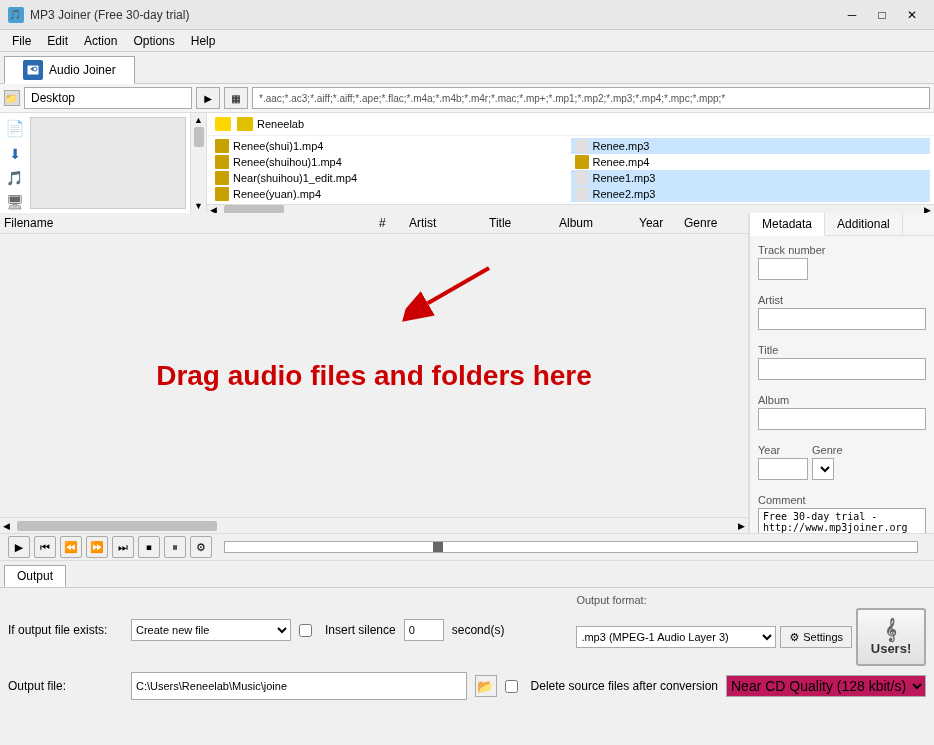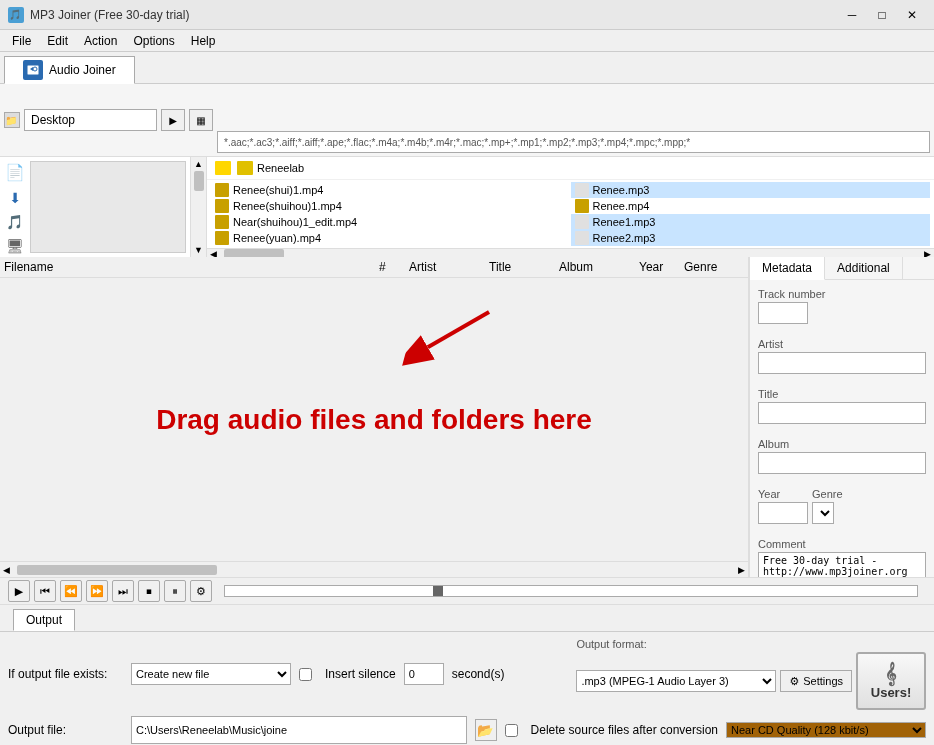--- a/index.html
+++ b/index.html
@@ -81,21 +81,20 @@
       justify-content: center;
     }
     .filter-input {
       flex: 2;
       height: 22px;
       border: 1px solid #aaa;
       padding: 2px 6px;
       font-size: 10px;
       background: white;
       color: #555;
-      margin-top: 44px;
     }
     
     .file-item {
       display: flex;
       align-items: center;
       gap: 4px;
       padding: 1px 4px;
       cursor: pointer;
       font-size: 11px;
       white-space: nowrap;
@@ -241,21 +240,21 @@
       background: #666;
       position: absolute;
       left: 30%;
       top: 0;
     }
     
     
     .output-tabs {
       background: #f0f0f0;
       border-bottom: 1px solid #ccc;
-      padding: 4px 13px 0;
+      padding: 4px 4px 0;
     }
     .output-tab {
       display: inline-block;
       padding: 3px 12px;
       border: 1px solid #aaa;
       border-bottom: 1px solid white;
       background: white;
       font-size: 12px;
       cursor: pointer;
     }
@@ -273,21 +272,21 @@
       width: 160px;
       height: 22px;
       border: 1px solid #aaa;
       font-size: 11px;
       background: white;
     }
     
     .checkbox-label { display: flex; align-items: center; gap: 13px; font-size: 12px; }
     .number-input { width: 40px; height: 22px; border: 1px solid #aaa; padding: 2px 4px; font-size: 11px; }
     .format-select { width: 200px; height: 22px; border: 1px solid #aaa; font-size: 11px; background: white; }
-    .quality-select { width: 200px; height: 16px; border: 1px solid #aaa; font-size: 11px; background: #a16207; }
+    .quality-select { width: 200px; height: 22px; border: 1px solid #aaa; font-size: 14px; background: #be185d; }
     
     .path-input { flex: 1; height: 28px; border: 1px solid #aaa; padding: 2px 4px; font-size: 11px; background: white; }
     .browse-btn { width: 22px; height: 22px; border: 1px solid #aaa; background: #f0f0f0; cursor: pointer; display: flex; align-items: center; justify-content: center; }
     
     .settings-btn {
       height: 22px;
       border: 1px solid #aaa;
       background: #f0f0f0;
       cursor: pointer;
       padding: 0 8px;
@@ -337,21 +336,21 @@
           <path d="M4 6 L7 4 L7 8 Z" fill="#2a6ab0"></path>
           <circle cx="9" cy="6" r="2" fill="none" stroke="#2a6ab0" stroke-width="1"></circle>
         </svg>
     </div>
     <span>Audio Joiner</span>
   </div>
 </div>
 
 <div class="address-bar">
   <div style="width:16px;height:16px;background:#ddd;border:1px solid #aaa;display:flex;align-items:center;justify-content:center;font-size:10px;">📁</div>
-  <input class="address-input" type="text" value="Desktop" style="width: 133px; flex: 0 0 auto;">
+  <input class="address-input" type="text" value="Desktop" style="width: 168px; flex: 0 0 auto;">
   <button class="address-btn" style="font-size:10px;">▶</button>
   <button class="address-btn" style="font-size:10px;">▦</button>
   <input class="filter-input" type="text" value="*.aac;*.ac3;*.aiff;*.aiff;*.ape;*.flac;*.m4a;*.m4b;*.m4r;*.mac;*.mp+;*.mp1;*.mp2;*.mp3;*.mp4;*.mpc;*.mpp;*" style="">
 </div>
 
 <div style="display:flex;height:100px;background:white;border-bottom:1px solid #ccc;">
 
   <div class="left-tree" style="height:100px;">
     <div style="display:flex;height:100%;">
       <div style="width:30px;display:flex;flex-direction:column;align-items:center;padding:6px 0;gap:8px;">

